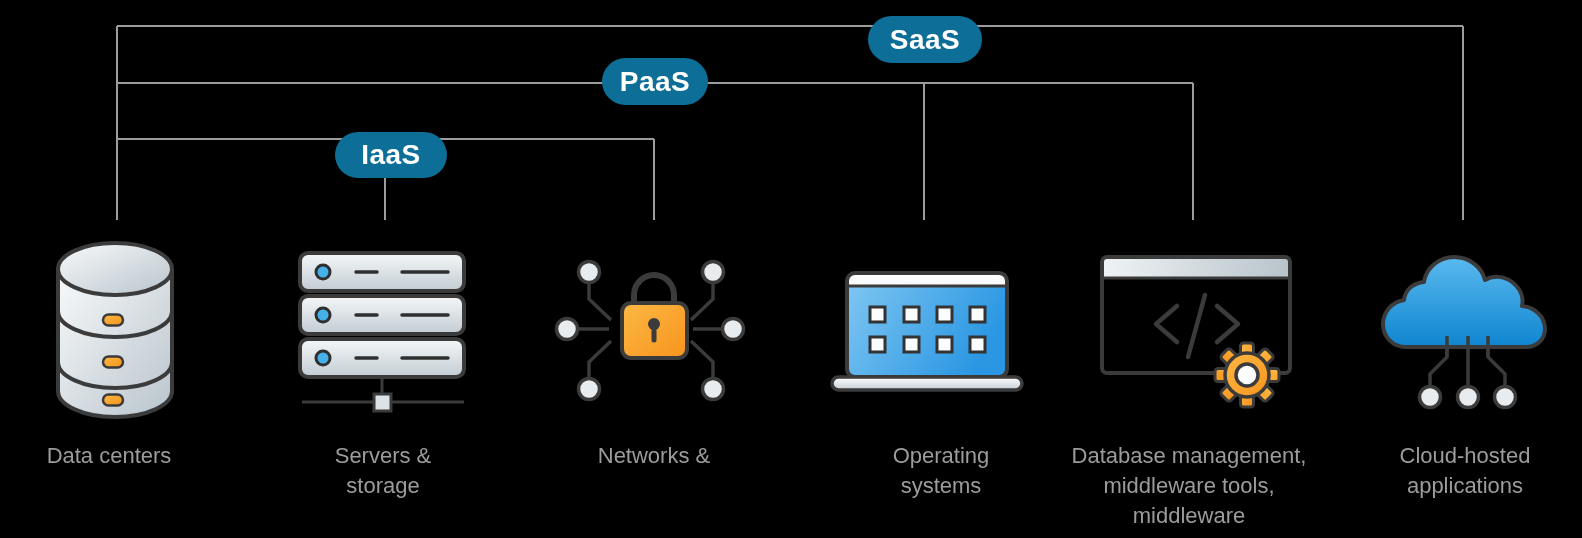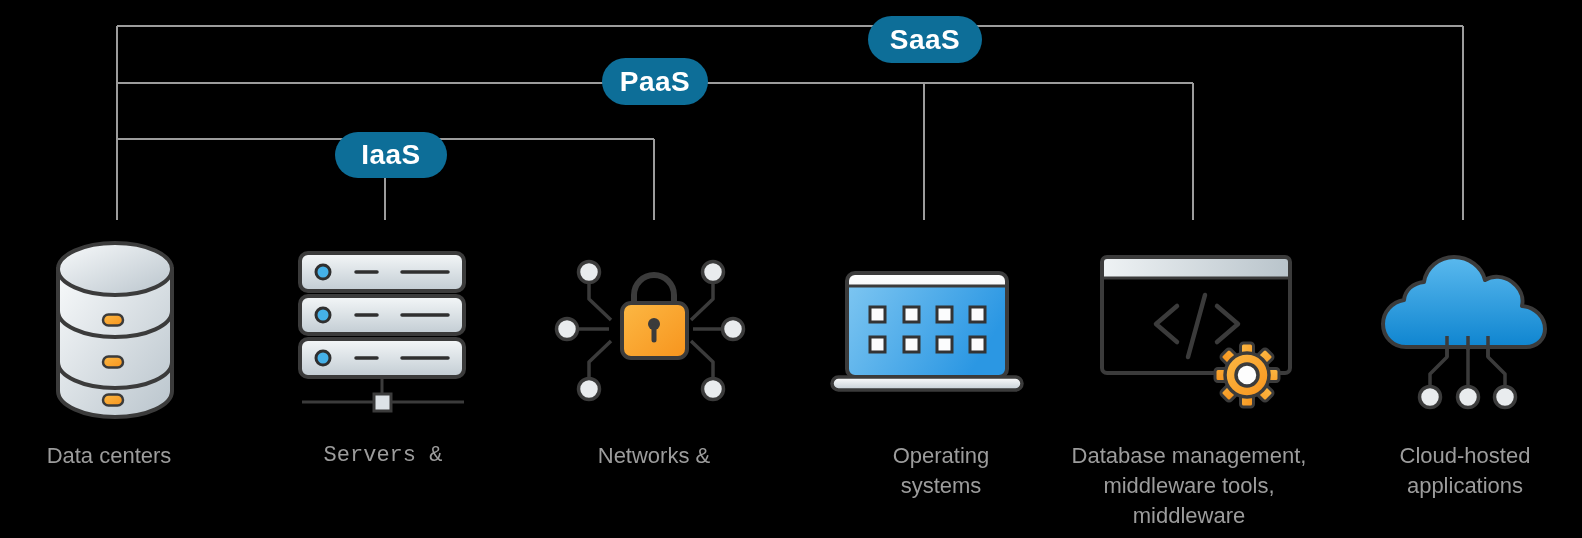--- a/index.html
+++ b/index.html
@@ -14,21 +14,21 @@
     border-radius:24px;letter-spacing:.5px;
   }
   #badge-saas{left:868px;top:3px;width:114px;height:47px;margin-top:13px;}
   #badge-paas{left:602px;top:58px;width:106px;height:47px;}
   #badge-iaas{left:335px;top:112px;width:112px;height:46px;margin-top:20px;}
   .col-label{
     position:absolute;top:441px;width:260px;text-align:center;
     color:#9c9c9c;font-size:22px;line-height:30px;
   }
   #label-1{left:-21px;}
-  #label-2{left:253px;font-family:Liberation Mono, monospace;}
+  #label-2{left:253px;}
   #label-3{left:524px;}
   #label-4{left:811px;}
   #label-5{left:1029px;width:320px;}
   #label-6{left:1335px;}
 </style>
 </head>
 <body>
 
 <div class="stage">
 
@@ -201,20 +201,21 @@
 
   <div class="badge" id="badge-saas">SaaS</div>
   <div class="badge" id="badge-paas">PaaS</div>
   <div class="badge" id="badge-iaas">IaaS</div>
 
   <div class="col-label" id="label-1">
     <div>Data centers</div>
   </div>
   <div class="col-label" id="label-2">
     <div>Servers &amp;</div>
+    <div>storage</div>
   </div>
   <div class="col-label" id="label-3">
     <div>Networks &amp;</div>
   </div>
   <div class="col-label" id="label-4">
     <div>Operating</div>
     <div>systems</div>
   </div>
   <div class="col-label" id="label-5">
     <div>Database management,</div>

